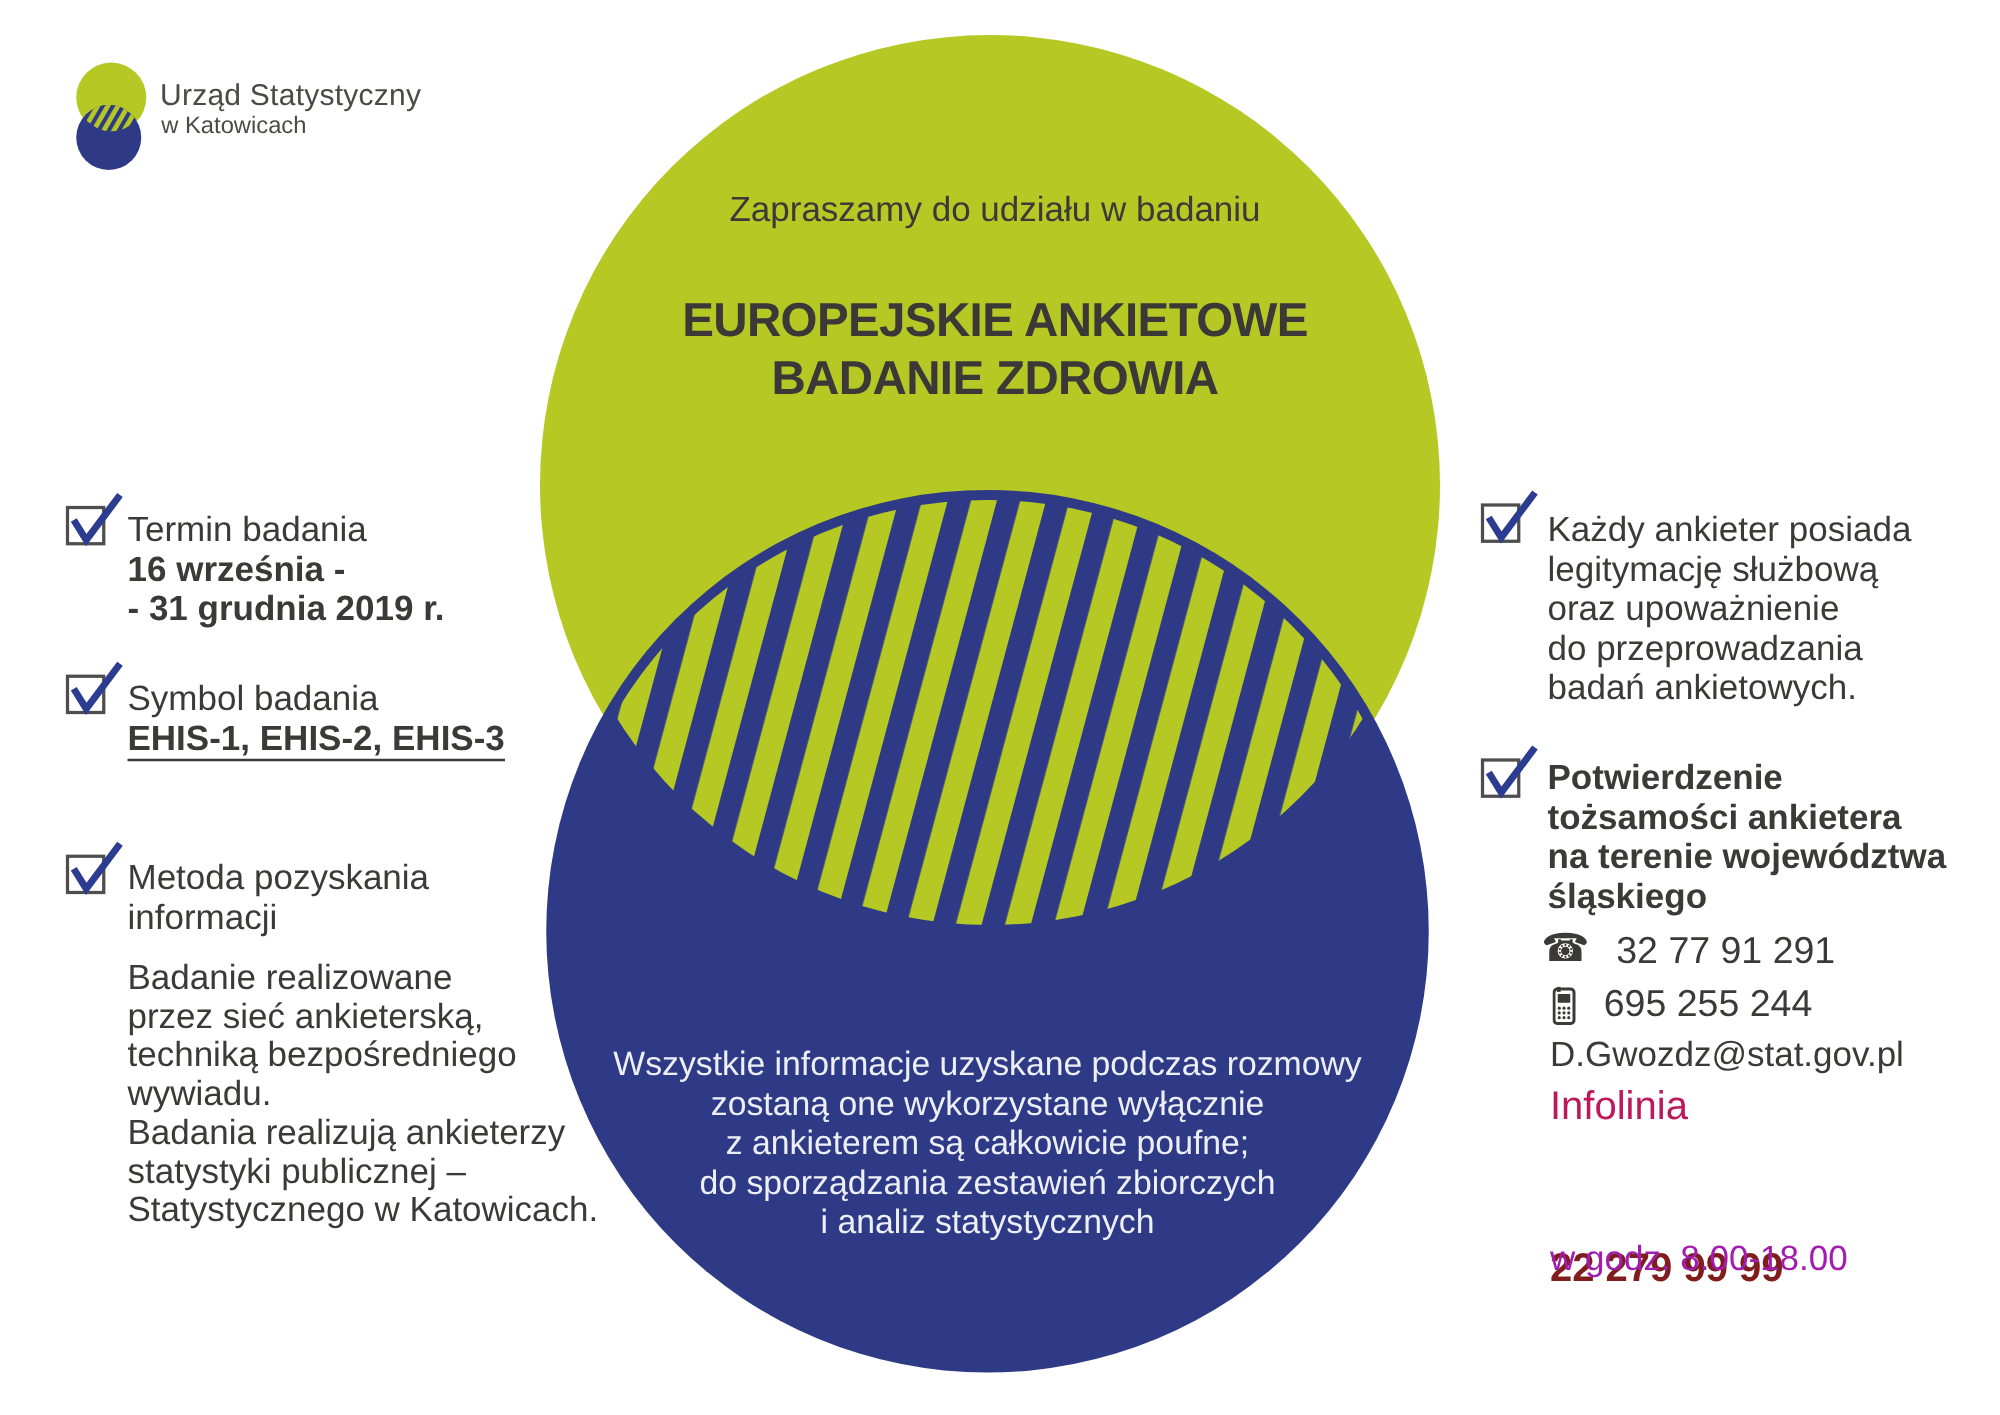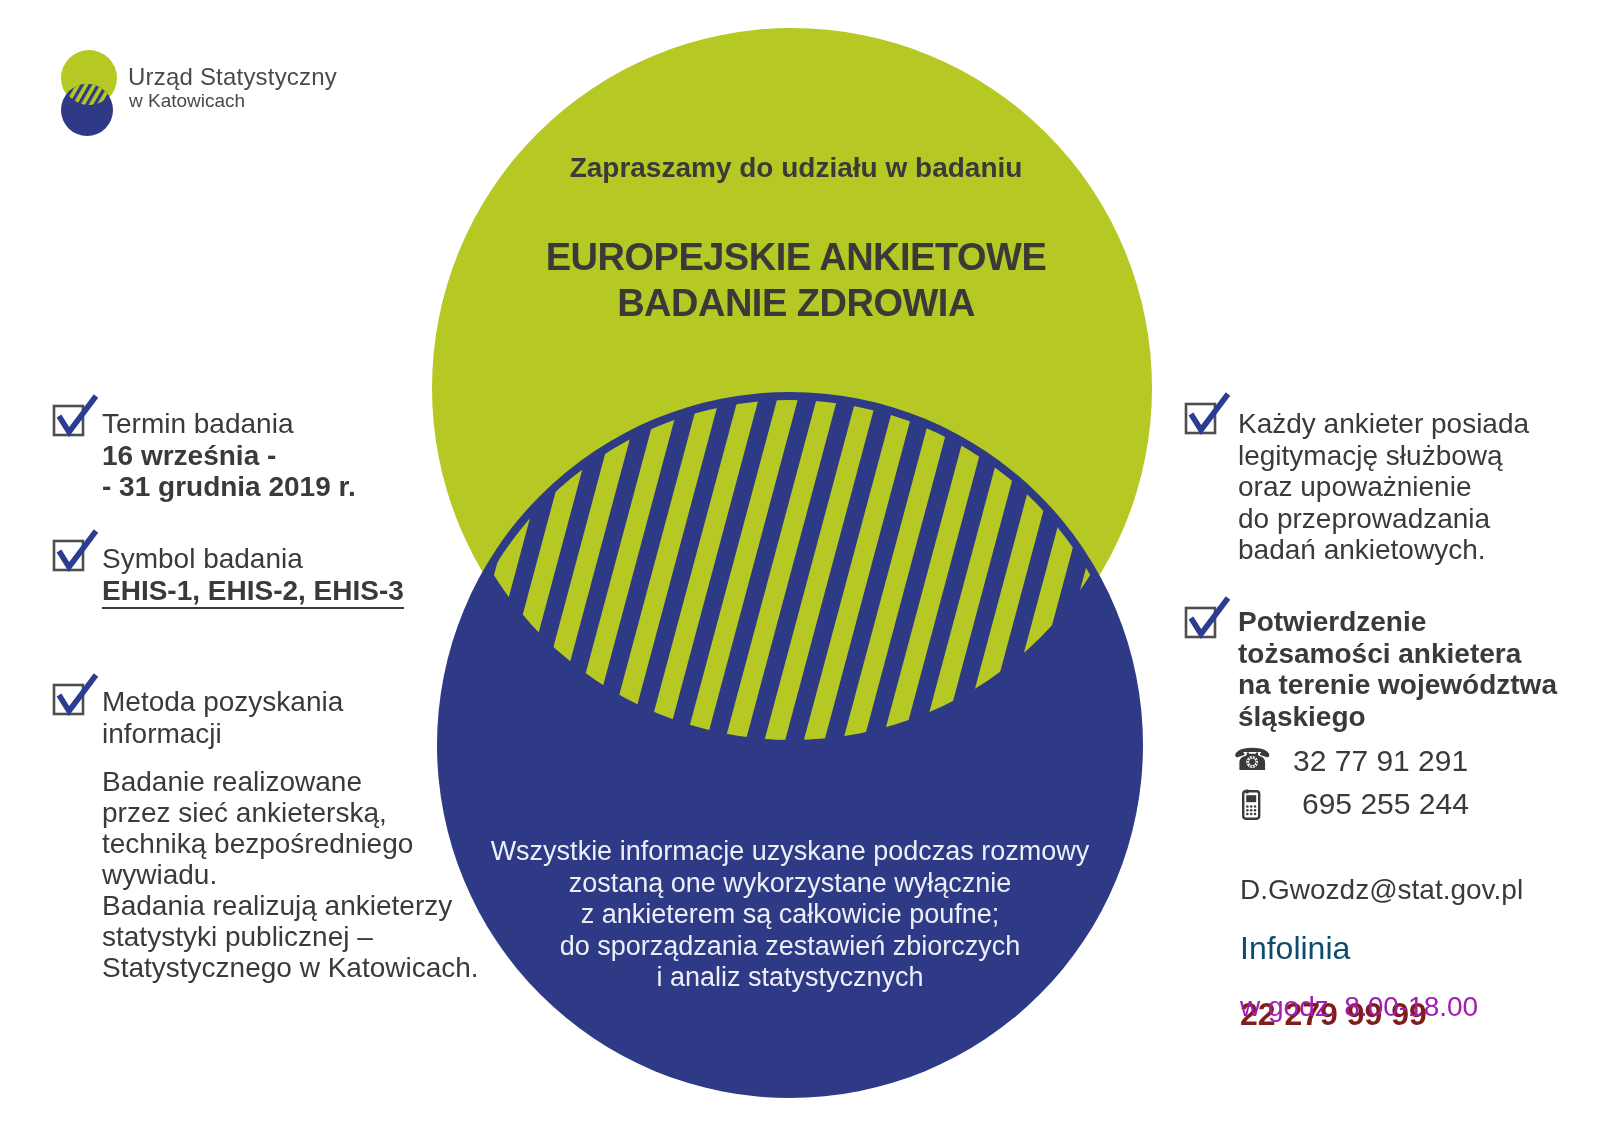--- a/index.html
+++ b/index.html
@@ -8,21 +8,21 @@
     font-family:"Liberation Sans",sans-serif;color:#3b3a39;
   }
   .abs{position:absolute;}
   svg{display:block;}
 
   
   .logo-text1{left:128px;top:63px;font-size:24px;color:#4b4a46;letter-spacing:0.2px;}
   .logo-text2{left:129px;top:90px;font-size:19px;color:#4b4a46;}
 
   
-  .intro{left:446px;top:152px;width:700px;text-align:center;font-size:28px;color:#3b3a39;font-weight:bold;}
+  .intro{left:446px;top:152px;width:700px;text-align:center;font-size:28px;color:#3b3a39;}
   .main-title{left:446px;top:234px;width:700px;text-align:center;font-size:38px;font-weight:bold;
               line-height:46px;color:#3a3938;letter-spacing:-0.5px;}
 
   
   .conf-text{left:440px;top:836px;width:700px;text-align:center;font-size:27px;line-height:31.5px;color:#edeff7;}
 
   
   .checkbox{width:48px;height:44px;}
   .cb-l1{left:52px;}
   .cb1{top:393px;} .cb2{top:528px;} .cb3{top:672px;}
@@ -39,24 +39,24 @@
 
   .underline{display:inline-block;border-bottom:2.5px solid #3b3a39;padding-bottom:1px;}
 
   .idcard-block{left:1238px;top:408px;}
   .verify-block{left:1238px;top:606px;}
 
   .phone-row1{left:1233px;top:744px;}
   .phone-row2{left:1242px;top:789px;}
   .phone-glyph{font-family:"DejaVu Sans",sans-serif;font-size:31px;color:#3b3a39;line-height:31px;}
   .phone-number{position:absolute;left:60px;top:0;font-size:30px;color:#3b3a39;white-space:nowrap;}
-  .phone-number2{position:absolute;left:60px;top:-2px;font-size:30px;color:#3b3a39;white-space:nowrap;}
-  .email{left:1240px;top:828px;font-size:28px;color:#3b3a39;margin-top:46px;}
-
-  .infoline-label{left:1240px;top:930px;font-size:32px;color:#0c4a6e;}
+  .phone-number2{position:absolute;left:41px;top:-2px;font-size:30px;color:#3b3a39;white-space:nowrap;}
+  .email{left:1240px;top:828px;font-size:28px;color:#3b3a39;}
+
+  .infoline-label{left:1240px;top:866px;font-size:32px;color:#be185d;}
   .infoline-number{left:1240px;top:996px;font-size:32px;font-weight:bold;color:#7f1d1d;}
   .infoline-hours{left:1240px;top:991px;font-size:28px;color:#a21caf;}
 </style>
 </head>
 <body>
 
 <div class="canvas">
 
   <svg class="abs" style="left:0;top:0;" width="1600" height="1132" viewBox="0 0 1600 1132">
     <defs>

